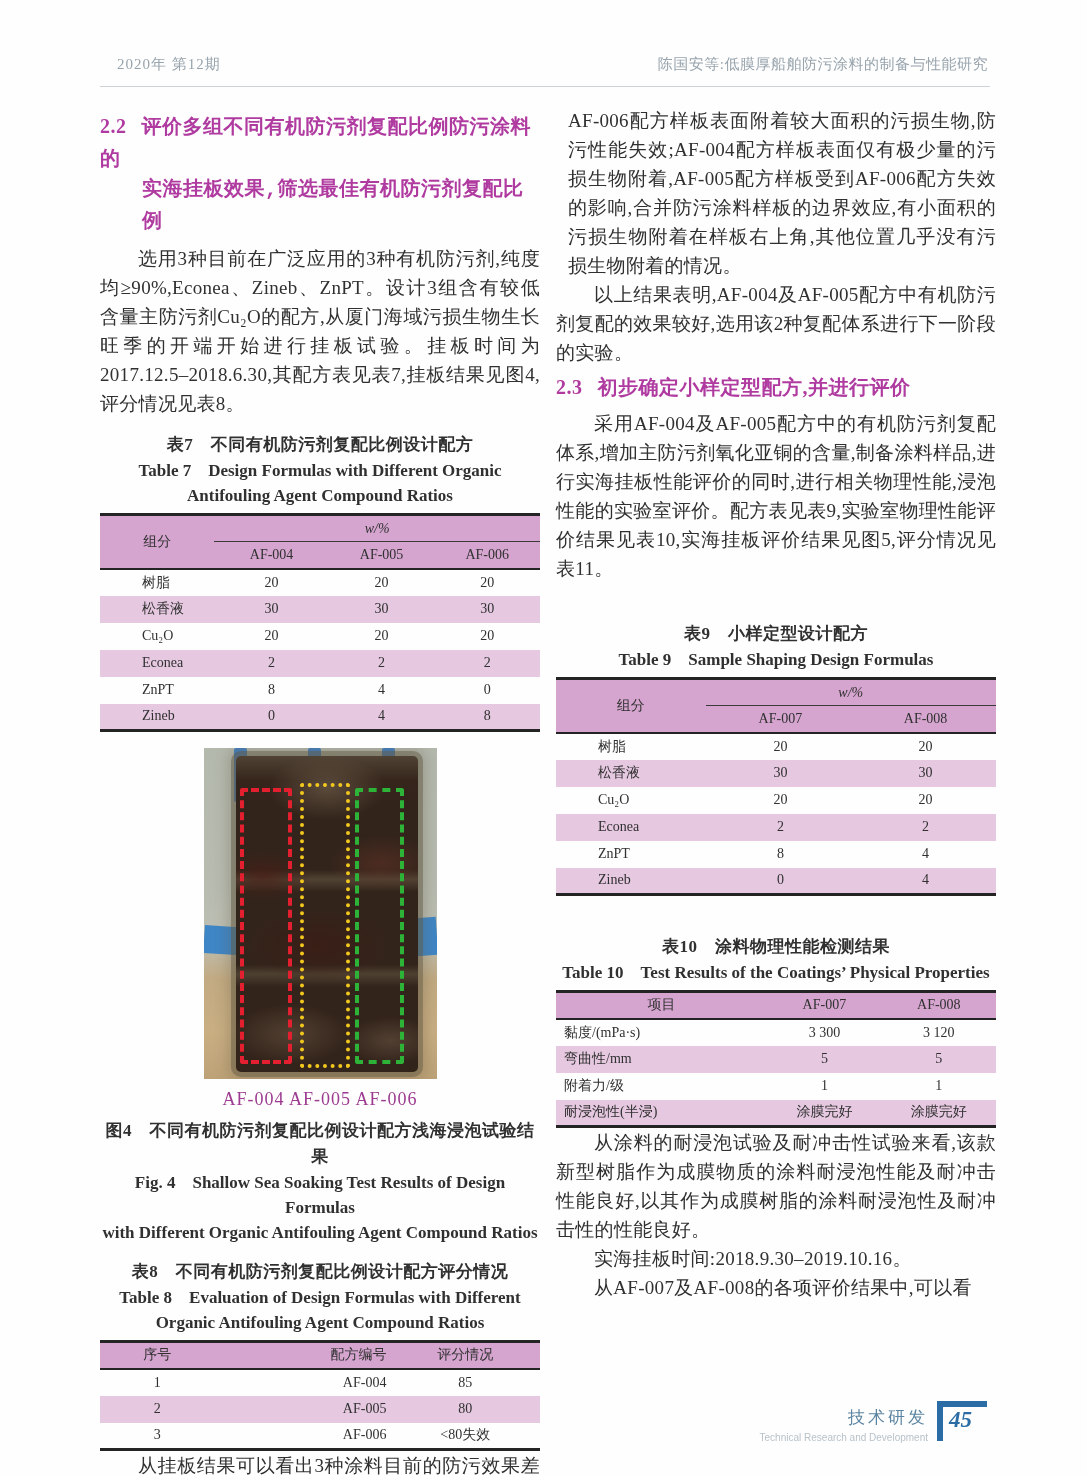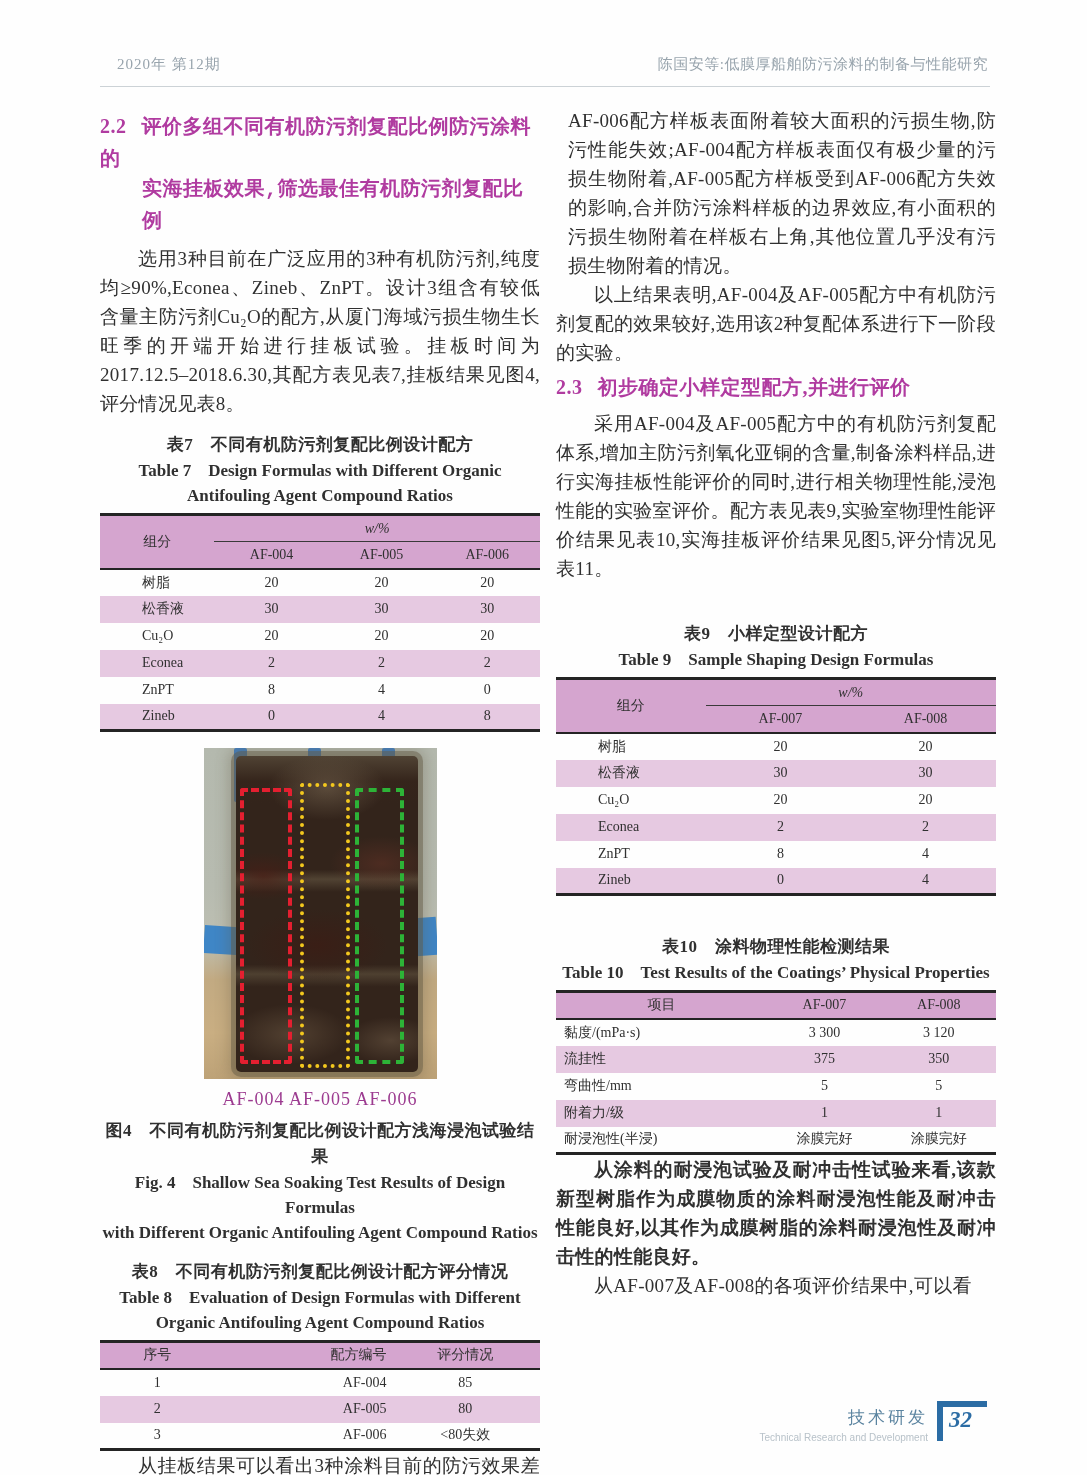--- a/index.html
+++ b/index.html
@@ -19,21 +19,21 @@
   .col { position:absolute; top:106px; width:440px; }
   .col-left  { left:100px; }
   .col-right { left:556px; }
 
   
   .h2 { font-size:20px; font-weight:bold; color:#b03ba0; line-height:32px; margin:4px 0 6px; letter-spacing:.5px; }
   .h2 .no { margin-right:15px; }
   .h2-line2 { margin-left:42px;font-family:Liberation Mono, monospace; }
   p.body { font-size:19px; line-height:29px; text-align:justify; margin:0; text-indent:2em; letter-spacing:.3px; }
   p.noindent { text-indent:0;margin-left:12px; }
-  .mt8 { margin-top:8px; } .mt14 { margin-top:14px; } .mt24 { margin-top:24px;font-weight:bold; } .mt38 { margin-top:38px; }
+  .mt8 { margin-top:8px; } .mt14 { margin-top:14px; } .mt24 { margin-top:24px; } .mt38 { margin-top:38px; }
 
   
   .caption-zh { font-size:17px; font-weight:bold; text-align:center; line-height:26px; letter-spacing:.5px; }
   .caption-en { font-size:17px; font-weight:bold; text-align:center; line-height:25px; }
 
   
   table.tbl { width:100%; border-collapse:collapse; font-size:14px; margin-top:5px;
               border-top:3px solid #242424; border-bottom:3px solid #242424; }
   table.tbl th, table.tbl td { height:27px; padding:0 4px; font-weight:normal; text-align:center; vertical-align:middle; }
   table.tbl thead th { background:#d5a5cf; }
@@ -292,49 +292,45 @@
         <th class="hb">AF-008</th>
       </tr>
     </thead>
     <tbody>
       <tr>
         <td class="name">黏度/(mPa·s)</td>
         <td>3 300</td>
         <td>3 120</td>
       </tr>
       <tr>
-        <td class="name">流挂性</td>
-        <td>375</td>
-        <td>350</td>
-      </tr>
-      <tr>
         <td class="name">弯曲性/mm</td>
         <td>5</td>
         <td>5</td>
       </tr>
       <tr>
         <td class="name">附着力/级</td>
         <td>1</td>
         <td>1</td>
       </tr>
       <tr>
         <td class="name">耐浸泡性(半浸)</td>
         <td>涂膜完好</td>
         <td>涂膜完好</td>
       </tr>
     </tbody>
   </table>
 
   <p class="body mt24">从涂料的耐浸泡试验及耐冲击性试验来看,该款新型树脂作为成膜物质的涂料耐浸泡性能及耐冲击性能良好,以其作为成膜树脂的涂料耐浸泡性及耐冲击性的性能良好。</p>
+  <p class="body">实海挂板时间:2018.9.30–2019.10.16。</p>
   <p class="body">从AF-007及AF-008的各项评价结果中,可以看</p>
 </div>
 
 <div class="footer">
   <div class="footer-textblock">
     <div class="footer-zh">技术研发</div>
     <div class="footer-en">Technical Research and Development</div>
   </div>
   <div class="corner">
     <div class="corner-h"></div>
     <div class="corner-v"></div>
-    <div class="page-no">32</div>
+    <div class="page-no">45</div>
   </div>
 </div>
 
 </body></html>

